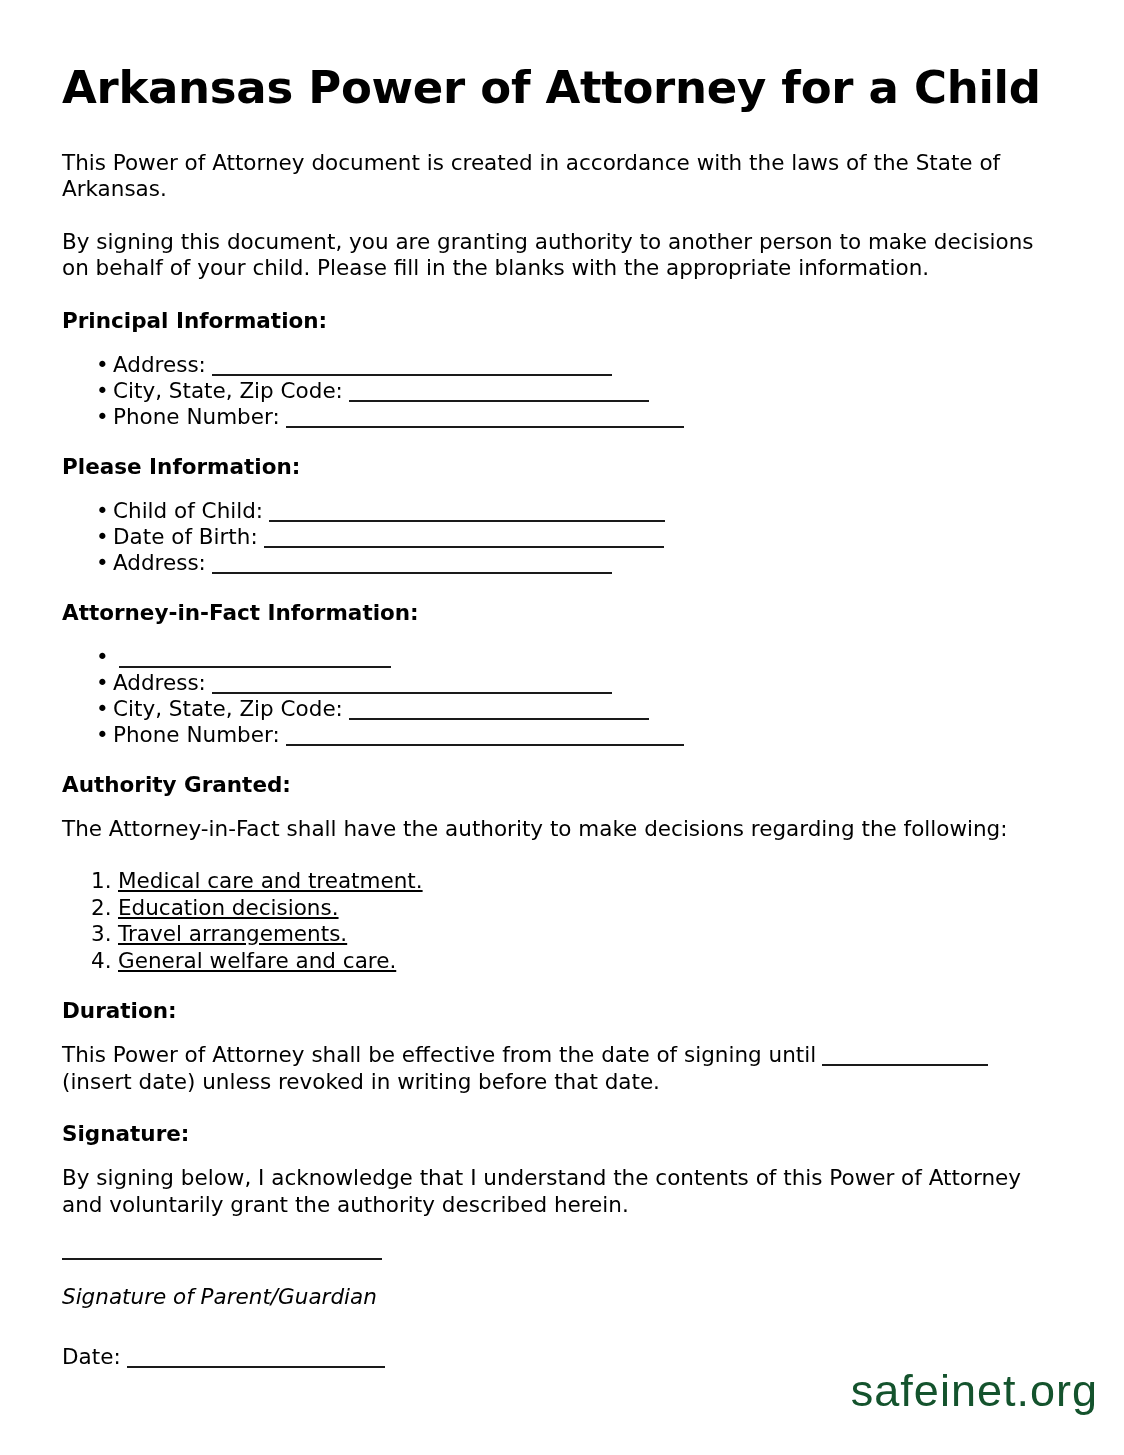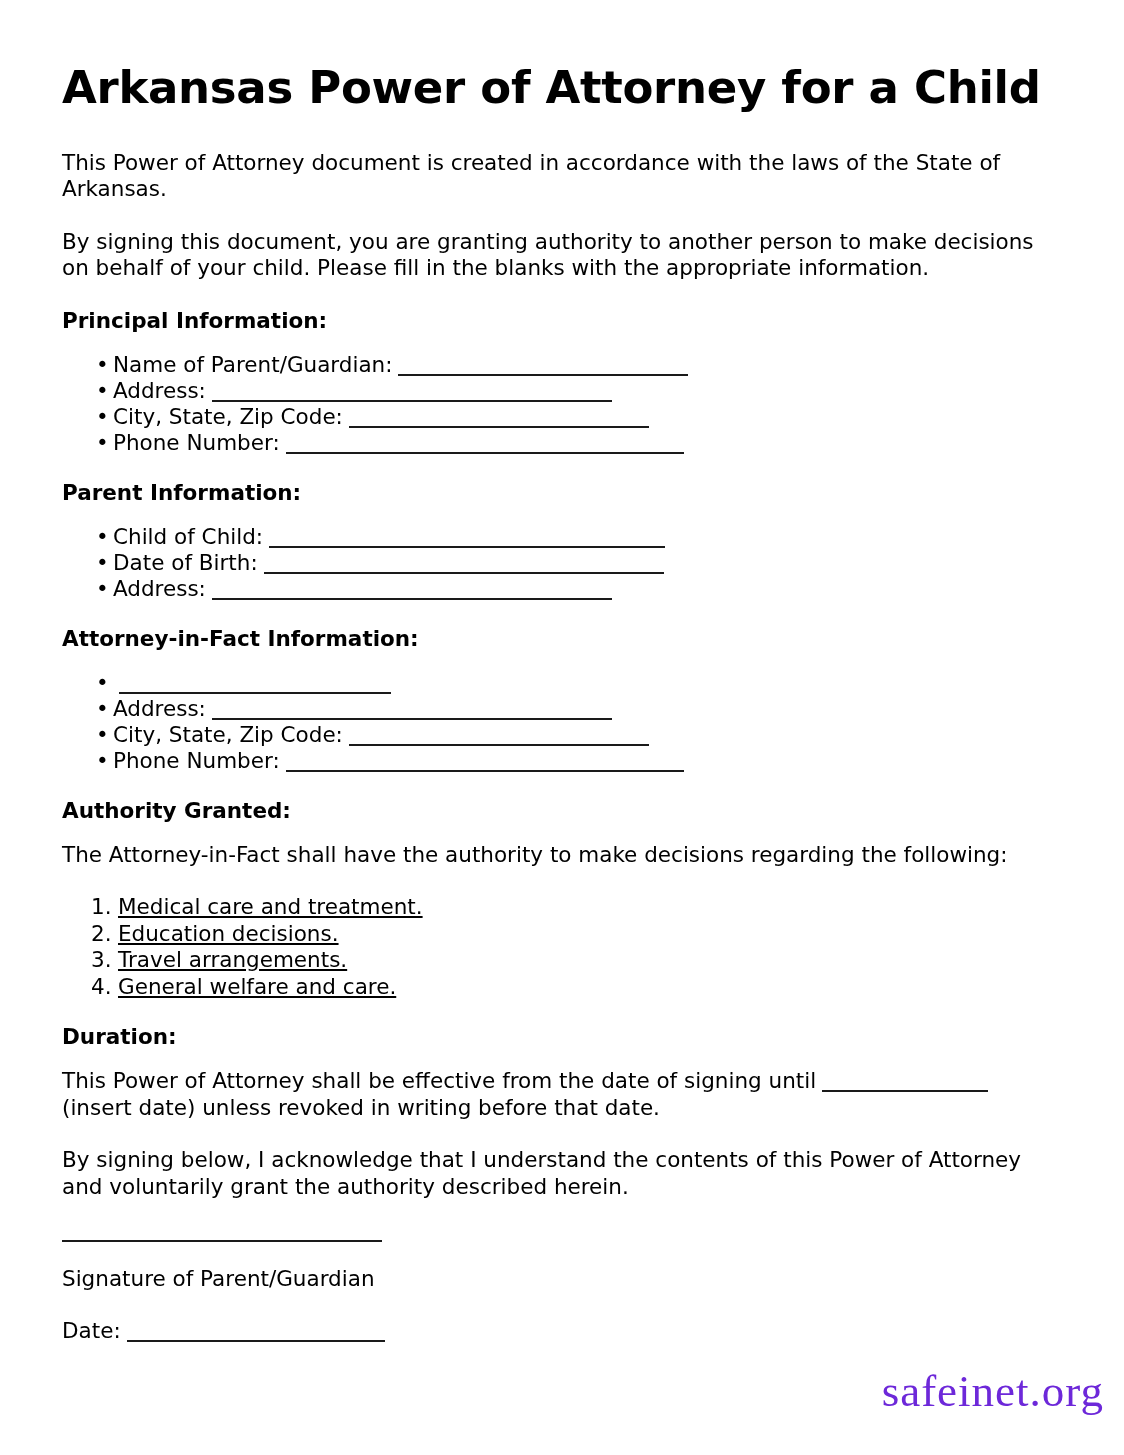--- a/index.html
+++ b/index.html
@@ -91,59 +91,59 @@
   .sig-rule {
     width: 320px;
     height: 0;
     border-bottom: 2.2px solid #1a1a1a;
     margin: 40px 0 24px 0;
   }
 
   .sig-caption {
     font-size: 21.5px;
     line-height: 26px;
-    margin: 0 0 26px 0;
+    margin: 0 0 34px 0;
+    font-style: italic;
   }
 
   .date-line {
     font-size: 21.5px;
     line-height: 26px;
     margin: 0;
   }
 
   .watermark {
     position: absolute;
-    right: 20px;
+    right: 26px;
     bottom: 38px;
-    font-family: Liberation Serif, serif;
+    font-family: Liberation Sans, sans-serif;
     font-size: 45px;
     letter-spacing: 1px;
-    color: #6d28d9;
+    color: #14532d;
     white-space: nowrap;
   }
 </style>
 </head>
 <body>
 
 <div class="page">
 
   <h1 class="doc-title">Arkansas Power of Attorney for a Child</h1>
 
   <p class="para">This Power of Attorney document is created in accordance with the laws of the State of Arkansas.</p>
   <p class="para">By signing this document, you are granting authority to another person to make decisions on behalf of your child. Please fill in the blanks with the appropriate information.</p>
 
   <h2 class="section-heading">Principal Information:</h2>
   <ul class="field-list">
-    <li><span>Name of Parent/Guardian:</span><span class="blank" style="width: 290px;"></span></li>
     <li><span>Address:</span><span class="blank" style="width: 400px;"></span></li>
     <li><span>City, State, Zip Code:</span><span class="blank" style="width: 300px;"></span></li>
     <li><span>Phone Number:</span><span class="blank" style="width: 398px;"></span></li>
   </ul>
 
-  <h2 class="section-heading">Parent Information:</h2>
+  <h2 class="section-heading">Please Information:</h2>
   <ul class="field-list">
     <li><span>Child of Child:</span><span class="blank" style="width: 396px;"></span></li>
     <li><span>Date of Birth:</span><span class="blank" style="width: 400px;"></span></li>
     <li><span>Address:</span><span class="blank" style="width: 400px;"></span></li>
   </ul>
 
   <h2 class="section-heading">Attorney-in-Fact Information:</h2>
   <ul class="field-list">
     <li><span class="blank" style="width: 272px;"></span></li>
     <li><span>Address:</span><span class="blank" style="width: 400px;"></span></li>
@@ -156,20 +156,21 @@
   <ol class="authority-list">
     <li>Medical care and treatment.</li>
     <li>Education decisions.</li>
     <li>Travel arrangements.</li>
     <li>General welfare and care.</li>
   </ol>
 
   <h2 class="section-heading">Duration:</h2>
   <p class="para"><span>This Power of Attorney shall be effective from the date of signing until</span><span class="blank" style="width: 166px;"></span> <span>(insert date) unless revoked in writing before that date.</span></p>
 
+  <h2 class="section-heading">Signature:</h2>
   <p class="para">By signing below, I acknowledge that I understand the contents of this Power of Attorney and voluntarily grant the authority described herein.</p>
 
   <div class="sig-rule"></div>
   <p class="sig-caption">Signature of Parent/Guardian</p>
   <p class="date-line"><span>Date:</span><span class="blank" style="width: 258px;"></span></p>
 
   <div class="watermark">safeinet.org</div>
 
 </div>
 

